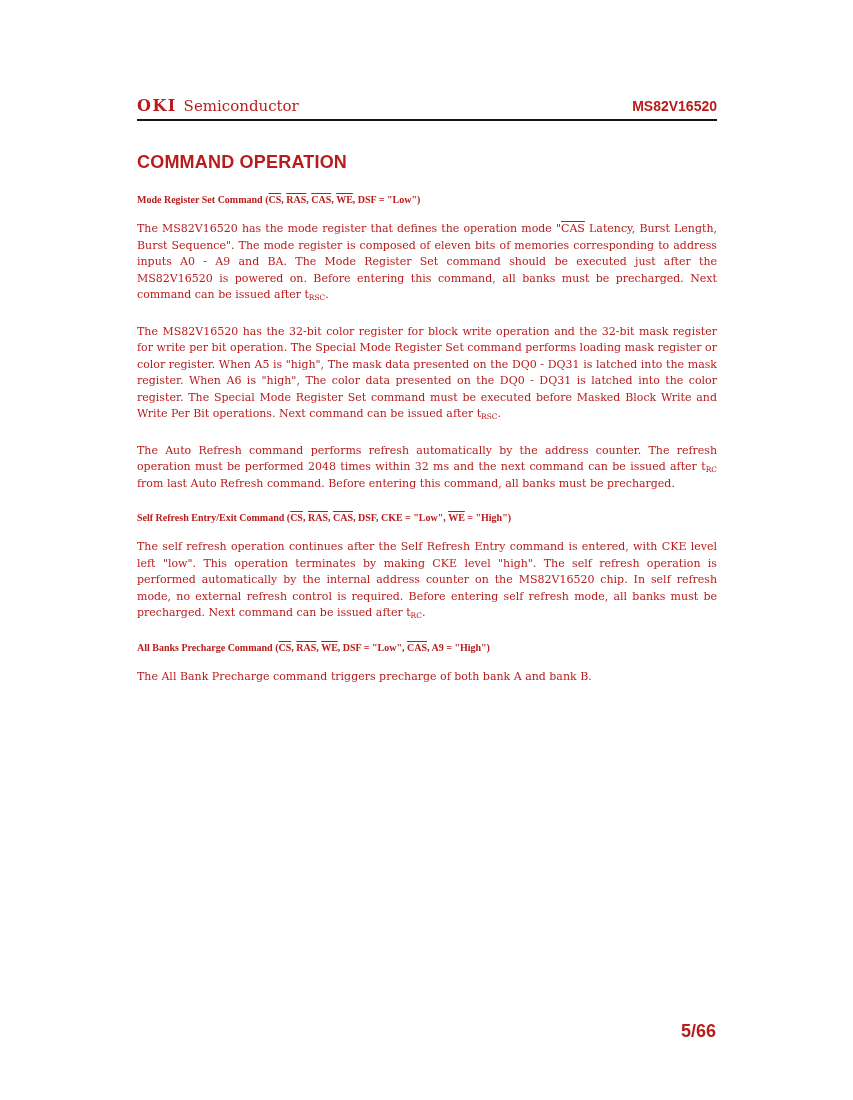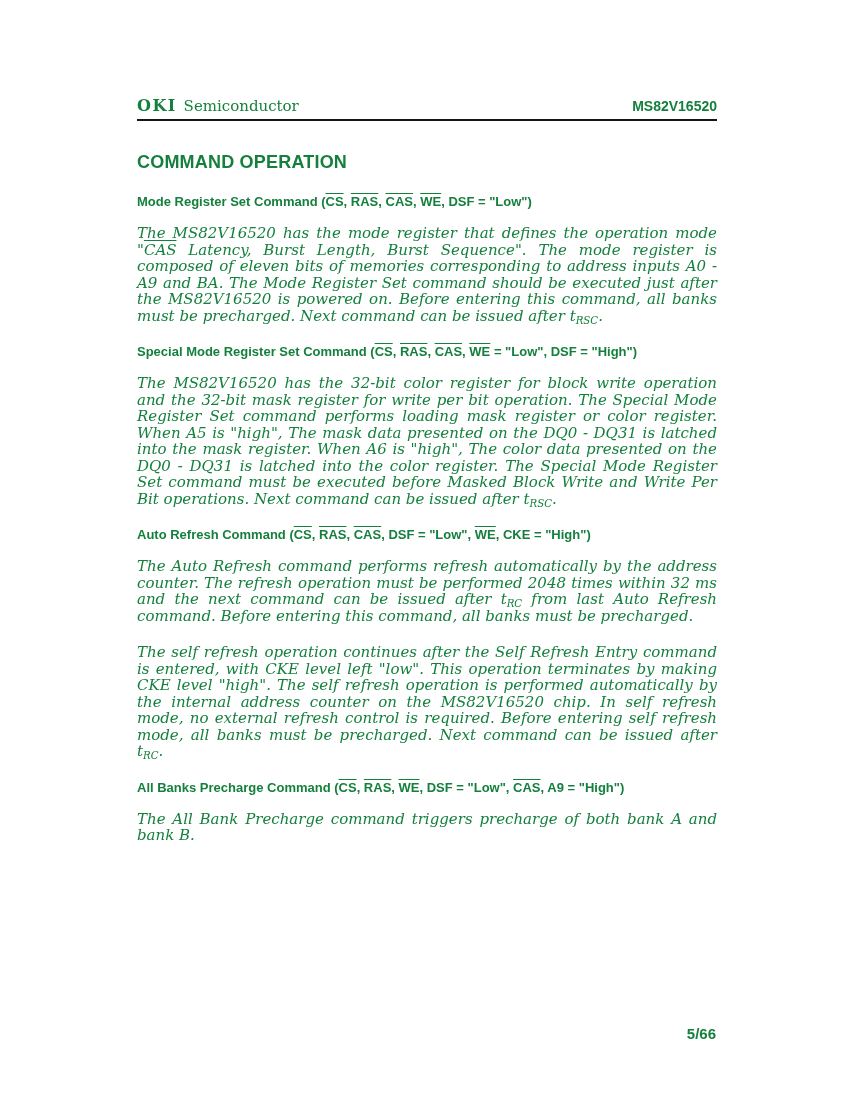--- a/index.html
+++ b/index.html
@@ -3,21 +3,21 @@
 <meta charset="utf-8">
 <style>
   * { box-sizing: border-box; }
   html, body { margin: 0; padding: 0; background: #e8e8e8; }
   .page {
     position: relative;
     width: 853px;
     height: 1100px;
     margin: 0 auto;
     background: #ffffff;
-    color: #15803d;
+    color: #b91c1c;
     overflow: hidden;
   }
   .content {
     position: absolute;
     left: 137px;
     top: 96px;
     width: 580px;
   }
   .header {
     display: flex;
@@ -50,48 +50,47 @@
     margin: 4px 0 0 0;
   }
   .doc-title {
     font-family: "Liberation Sans", sans-serif;
     font-weight: 700;
     font-size: 18px;
     letter-spacing: 0.2px;
     margin: 31px 0 21px 0;
   }
   .section-heading {
-    font-family: Liberation Sans, sans-serif;
+    font-family: Liberation Serif, serif;
     font-weight: 700;
-    font-size: 13px;
+    font-size: 10px;
     margin: 0 0 16px 0;
     white-space: nowrap;
   }
   .section-paragraph {
     font-family: "DejaVu Serif", serif;
-    font-size: 15px;
+    font-size: 11px;
     line-height: 16.5px;
     text-align: justify;
     margin: 0 0 20px 0;
-    font-style: italic;
   }
   .ov { text-decoration: overline; }
   sub.sb {
     font-size: 0.68em;
     line-height: 0;
     vertical-align: -0.25em;
     letter-spacing: 0;
   }
   .footer {
     position: absolute;
     right: 137px;
     bottom: 58px;
     font-family: "Liberation Sans", sans-serif;
     font-weight: 700;
-    font-size: 15px;
+    font-size: 18px;
   }
 </style>
 </head>
 <body>
 
 <div class="page">
   <div class="content">
 
     <div class="header">
       <div class="brand">
@@ -101,24 +100,23 @@
       <div class="partnum">MS82V16520</div>
     </div>
 
     <hr class="rule">
 
     <h2 class="doc-title">COMMAND OPERATION</h2>
 
     <div id="sections">
         <h3 class="section-heading">Mode Register Set Command (<span class="ov">CS</span>, <span class="ov">RAS</span>, <span class="ov">CAS</span>, <span class="ov">WE</span>, DSF = "Low")</h3>
         <p class="section-paragraph">The MS82V16520 has the mode register that defines the operation mode "<span class="ov">CAS</span> Latency, Burst Length, Burst Sequence".  The mode register is composed of eleven bits of memories corresponding to address inputs A0 - A9 and BA.  The Mode Register Set command should be executed just after the MS82V16520 is powered on.  Before entering this command, all banks must be precharged.  Next command can be issued after t<sub class="sb">RSC</sub>.</p>
-        <h3 class="section-heading">Special Mode Register Set Command (<span class="ov">CS</span>, <span class="ov">RAS</span>, <span class="ov">CAS</span>, <span class="ov">WE</span> = "Low", DSF = "High")</h3>
         <p class="section-paragraph">The MS82V16520 has the 32-bit color register for block write operation and the 32-bit mask register for write per bit operation.  The Special Mode Register Set command performs loading mask register or color register.  When A5 is "high", The mask data presented on the DQ0 - DQ31 is latched into the mask register.  When A6 is "high", The color data presented on the DQ0 - DQ31 is latched into the color register.  The Special Mode Register Set command must be executed before Masked Block Write and Write Per Bit operations.  Next command can be issued after t<sub class="sb">RSC</sub>.</p>
-        <h3 class="section-heading">Auto Refresh Command (<span class="ov">CS</span>, <span class="ov">RAS</span>, <span class="ov">CAS</span>, DSF = "Low", <span class="ov">WE</span>, CKE = "High")</h3>
         <p class="section-paragraph">The Auto Refresh command performs refresh automatically by the address counter.  The refresh operation must be performed 2048 times within 32 ms and the next command can be issued after t<sub class="sb">RC</sub> from last Auto Refresh command.  Before entering this command, all banks must be precharged.</p>
+        <h3 class="section-heading">Self Refresh Entry/Exit Command (<span class="ov">CS</span>, <span class="ov">RAS</span>, <span class="ov">CAS</span>, DSF, CKE = "Low", <span class="ov">WE</span> = "High")</h3>
         <p class="section-paragraph">The self refresh operation continues after the Self Refresh Entry command is entered, with CKE level left "low".  This operation terminates by making CKE level "high".  The self refresh operation is performed automatically by the internal address counter on the MS82V16520 chip.  In self refresh mode, no external refresh control is required.  Before entering self refresh mode, all banks must be precharged.  Next command can be issued after t<sub class="sb">RC</sub>.</p>
         <h3 class="section-heading">All Banks Precharge Command (<span class="ov">CS</span>, <span class="ov">RAS</span>, <span class="ov">WE</span>, DSF = "Low", <span class="ov">CAS</span>, A9 = "High")</h3>
         <p class="section-paragraph">The All Bank Precharge command triggers precharge of both bank A and bank B.</p>
       </div>
 
   </div>
 
   <div class="footer">5/66</div>
 </div>
 

